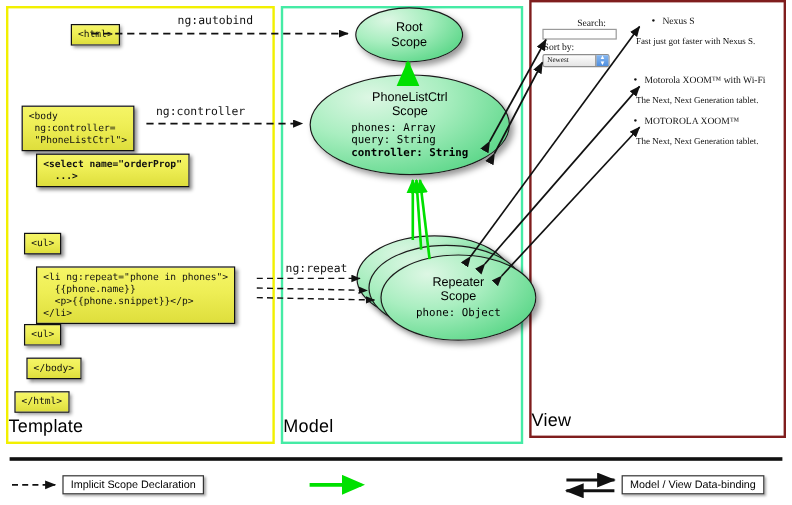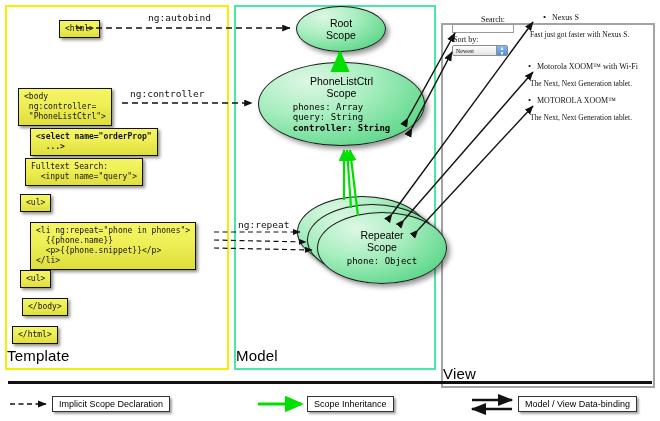--- a/index.html
+++ b/index.html
@@ -5,21 +5,21 @@
   html,body{margin:0;padding:0;background:#ffffff;}
   body{width:660px;height:421px;overflow:hidden;
        font-family:"Liberation Sans", sans-serif;-webkit-font-smoothing:antialiased;}
 
   #diagram{position:relative;width:660px;height:421px;background:#fff;}
 
   
   .panel{position:absolute;background:#ffffff;box-sizing:border-box;}
   #panel-template{left:5px;  top:5px;  width:224px; height:365px; border:2px solid #f2f000;}
   #panel-model   {left:234px;top:5px;  width:202px; height:365px; border:2px solid #45eba5;}
-  #panel-view    {left:441px;top:23px;  width:214px; height:365px; border:2px solid #a3a3a3;}
+  #panel-view    {left:441px;top:0;  width:214px; height:365px; border:2px solid #7f1d1d;}
 
   .panel-label{position:absolute;bottom:4px;left:0;width:100%;
                font-size:15px;color:#000;letter-spacing:.2px;}
 
   
   .ybox{position:absolute;box-sizing:border-box;border:1.6px solid #111;
         background:linear-gradient(180deg,#f5f566 0%, #eeee55 45%, #dede3c 100%);
         box-shadow:2px 2px 3px rgba(0,0,0,.45);
         font-family:"DejaVu Sans Mono", monospace;
         font-size:8px;line-height:10px;color:#111;
@@ -113,22 +113,20 @@
   <div class="panel" id="panel-view">
     <div class="panel-label">View</div>
   </div>
 
   <div class="ybox" id="box-html">&lt;html&gt;</div>
   <div class="ybox" id="box-body">&lt;body
  ng:controller=
  "PhoneListCtrl"&gt;</div>
   <div class="ybox b" id="box-select">&lt;select name="orderProp"
   ...&gt;</div>
-  <div class="ybox" id="box-fulltext">Fulltext Search:
-  &lt;input name="query"&gt;</div>
   <div class="ybox" id="box-ul1">&lt;ul&gt;</div>
   <div class="ybox" id="box-li">&lt;li ng:repeat="phone in phones"&gt;
   {{phone.name}}
   &lt;p&gt;{{phone.snippet}}&lt;/p&gt;
 &lt;/li&gt;</div>
   <div class="ybox" id="box-ul2">&lt;ul&gt;</div>
   <div class="ybox" id="box-bodyend">&lt;/body&gt;</div>
   <div class="ybox" id="box-htmlend">&lt;/html&gt;</div>
 
   <div class="scope" id="scope-root">
@@ -210,16 +208,15 @@
         <path d="M0,0 L6,2.6 L0,5.2 z" fill="#00e000"></path>
       </marker>
     </defs>
     <path d="M10,404 L46,404" stroke="#111" stroke-width="1.4" fill="none" stroke-dasharray="5,3.5" marker-end="url(#lg-blk)"></path>
     <path d="M258,404 L301,404" stroke="#00e000" stroke-width="3.2" fill="none" marker-end="url(#lg-grn)"></path>
     <path d="M472,400 L512,400" stroke="#111" stroke-width="2.4" fill="none" marker-end="url(#lg-blk)"></path>
     <path d="M512,409 L472,409" stroke="#111" stroke-width="2.4" fill="none" marker-end="url(#lg-blk)"></path>
   </svg>
 
   <div class="lg-box" id="lg-implicit">Implicit Scope Declaration</div>
-  <div class="lg-box" id="lg-inherit">Scope Inheritance</div>
   <div class="lg-box" id="lg-binding">Model / View Data-binding</div>
 
 </div>
 
 </body></html>

